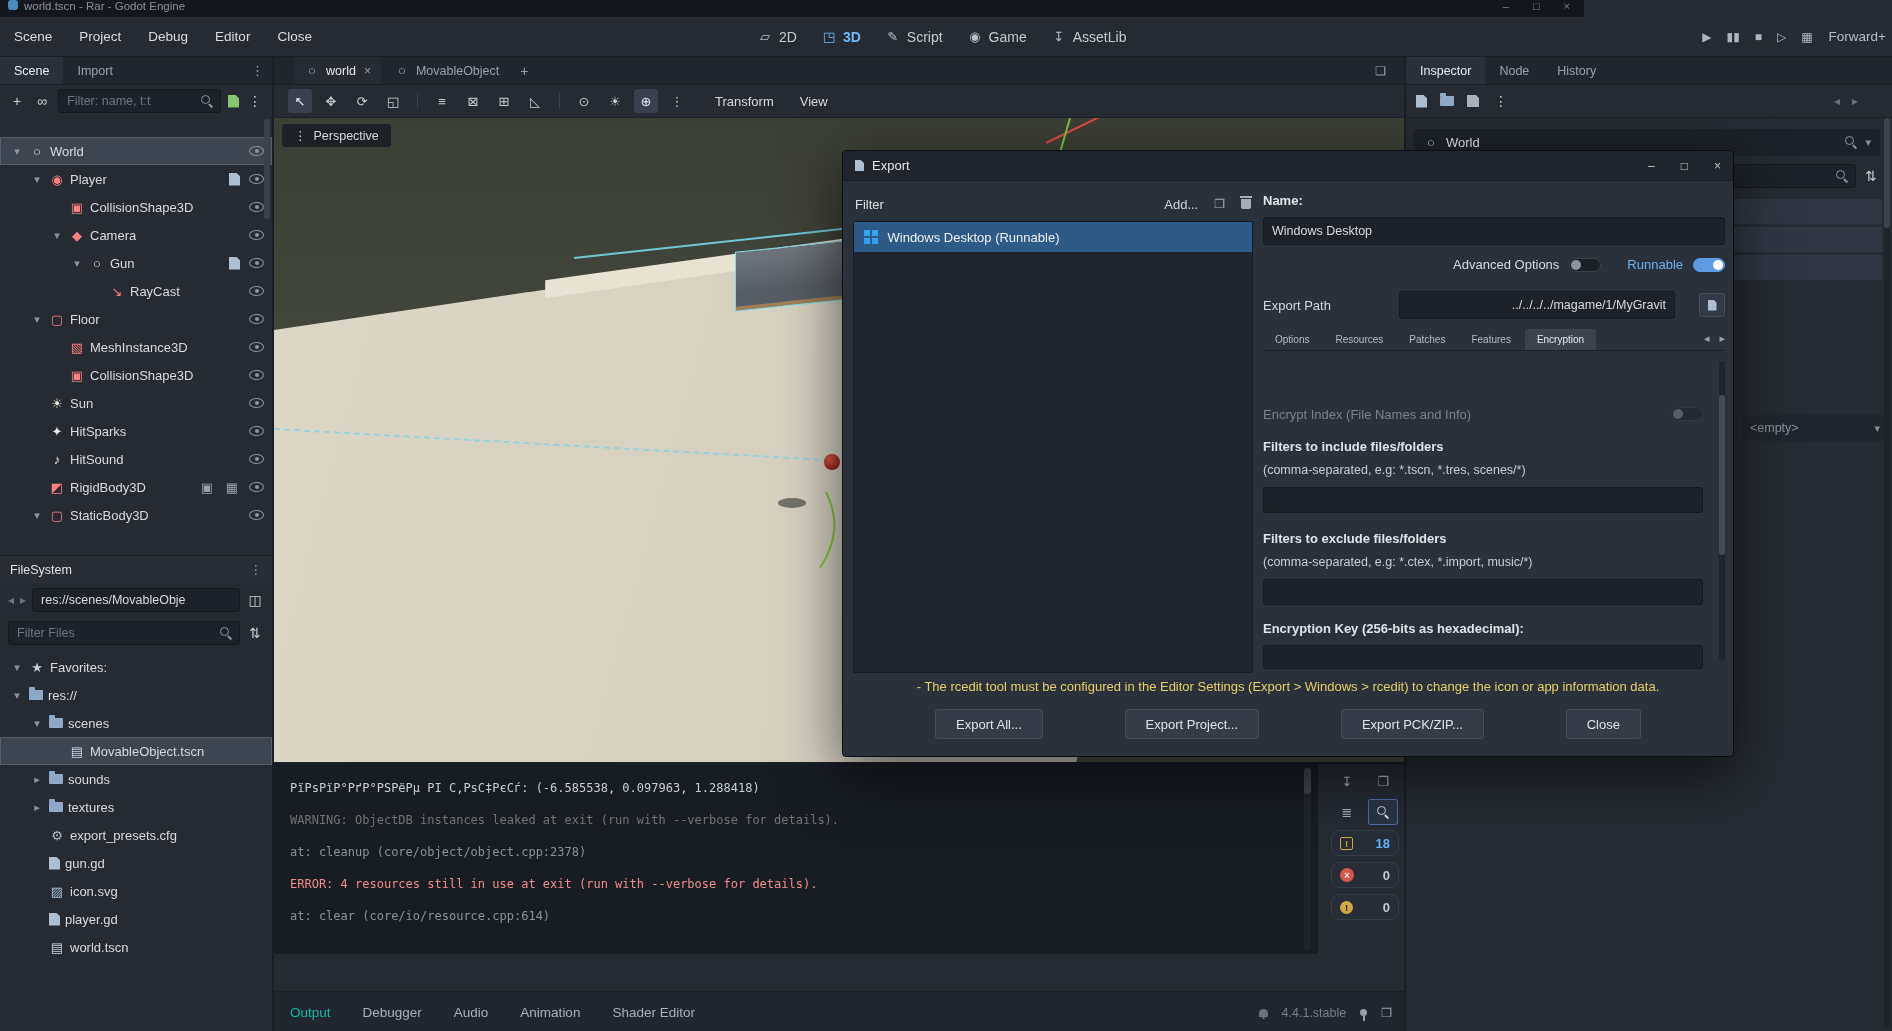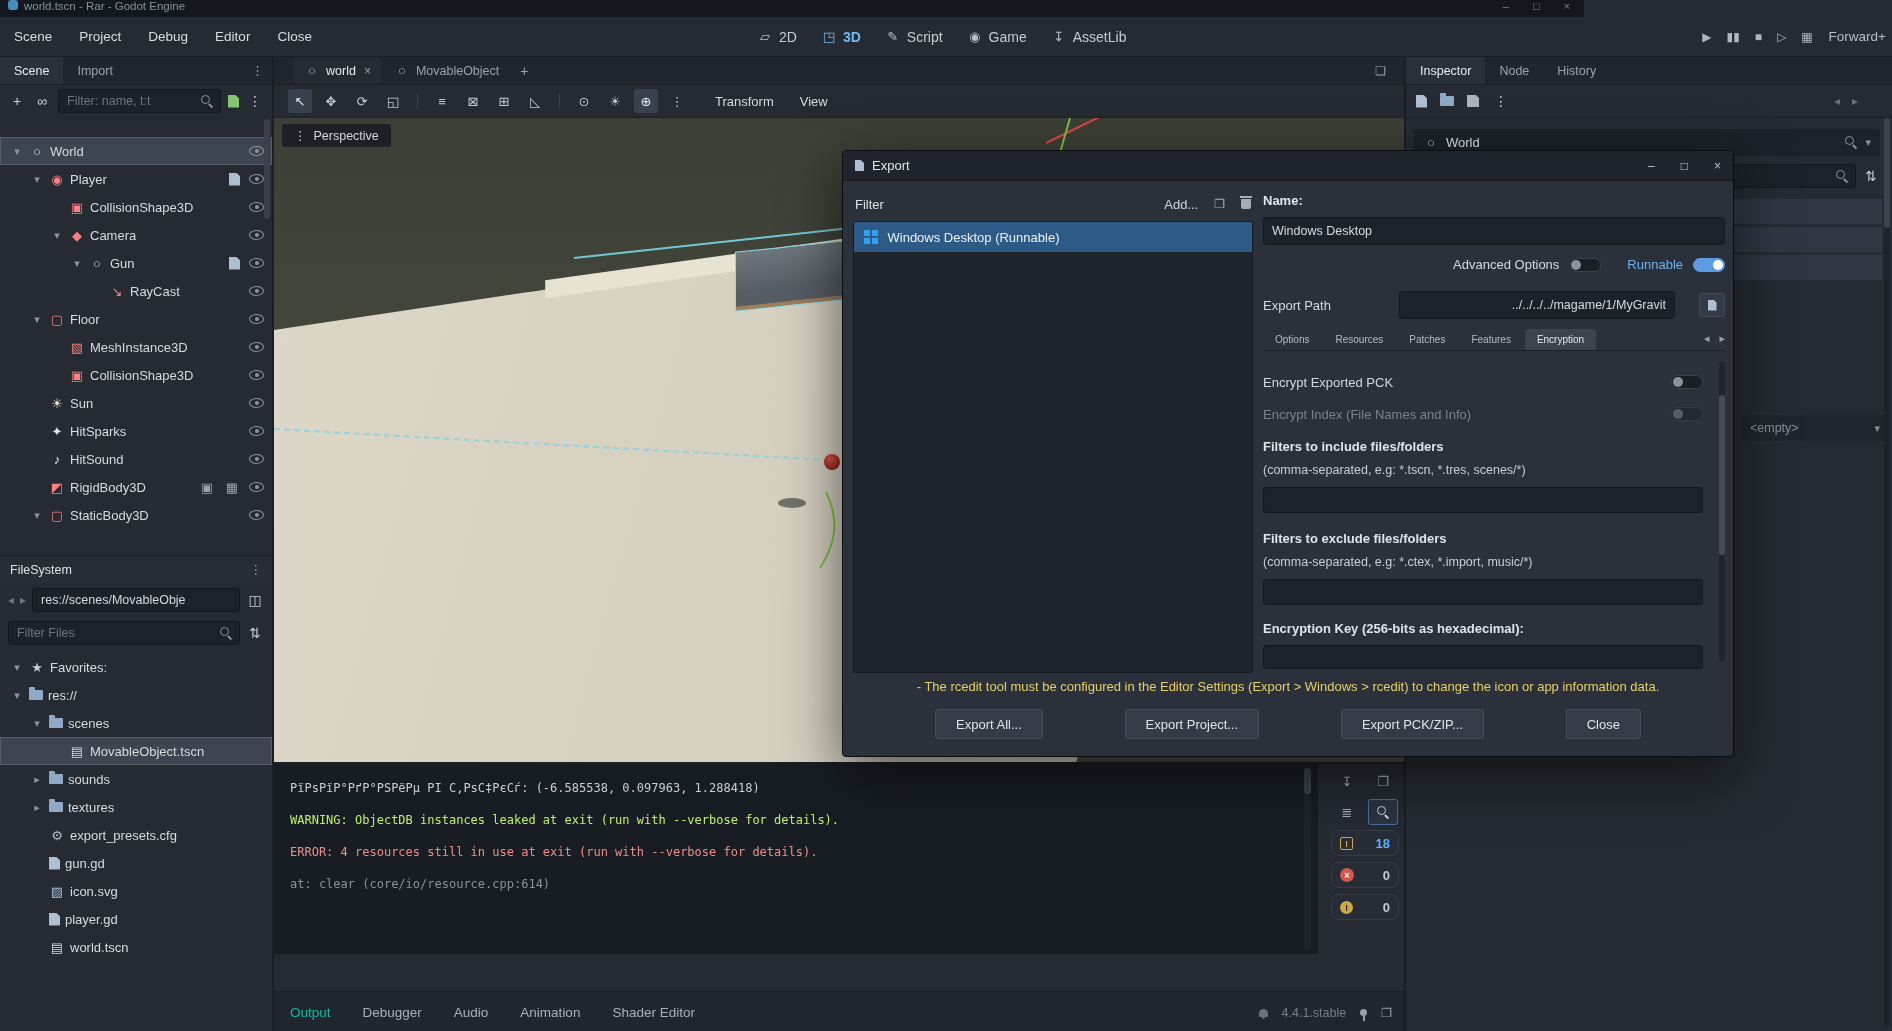--- a/index.html
+++ b/index.html
@@ -112,21 +112,21 @@
 .vp-shadow{position:absolute;left:504px;top:380px;width:28px;height:10px;border-radius:50%;background:#5f635a;opacity:.85}
 .vp-curve{position:absolute;left:538px;top:372px}
 .vp-giz-red{position:absolute;left:772px;top:24px;width:62px;border-top:2px solid #e14840;transform:rotate(-26deg);transform-origin:left center}
 .vp-giz-green{position:absolute;left:795px;top:0;height:38px;border-left:2px solid #7ac143;transform:rotate(16deg);transform-origin:top center}
 .vp-pill{position:absolute;left:8px;top:6px;display:flex;align-items:center;gap:7px;background:rgba(25,29,35,.88);border-radius:3px;padding:4px 12px;color:#d4d8dd;font-size:12.5px}
 
 
 .bottom-panel{position:absolute;left:0;top:705px;width:1130px;height:269px;background:#252a33;border-top:2px solid #1a1e25}
 .console{position:absolute;left:0;top:0;width:1044px;height:190px;background:#181d24;padding:8px 16px;font-family:"DejaVu Sans Mono",monospace;font-size:12px;overflow:hidden}
 .cline{height:32px;line-height:32px;white-space:nowrap;color:#c9ced4}
-.cline.warning{color:#bef264}
+.cline.warning{color:#737373}
 .cline.error{color:#ee8d88}
 .cline.detail{color:#8b929b}
 .console-sb{position:absolute;left:1030px;top:4px;width:7px;height:182px;background:#20252c;border-radius:3px}
 .console-sb i{display:block;width:7px;height:26px;border-radius:3px;background:#3c434c}
 .console-side{position:absolute;left:1052px;top:0;width:78px;height:190px;padding-top:4px;display:flex;flex-direction:column;gap:5px;align-items:center}
 .cs-row{display:flex;gap:6px}
 .cs-btn{display:inline-flex;width:30px;height:26px;align-items:center;justify-content:center;color:#aab0b9;font-size:13px;border-radius:3px}
 .cs-btn.active{background:#2b3442;box-shadow:inset 0 0 0 1px #4a6f9f}
 .obadge{width:68px;height:26px;display:flex;align-items:center;gap:7px;padding:0 8px;background:#272d36;border:1px solid #363d47;border-radius:8px}
 .bcount{margin-left:auto;font-size:13px;font-weight:bold;color:#c4c9cf}
@@ -531,20 +531,21 @@
       <div class="vp-pill">
         <span>⋮</span>
         <span>Perspective</span>
       </div>
     </div>
 
     <div class="bottom-panel">
       <div class="console" id="console-lines">
           <div class="cline print">РїРѕРїР°РґР°РЅРёРµ РІ С‚РѕС‡РєСѓ: (-6.585538, 0.097963, 1.288418)</div>
           <div class="cline warning">WARNING: ObjectDB instances leaked at exit (run with --verbose for details).</div>
+          <div class="cline detail">     at: cleanup (core/object/object.cpp:2378)</div>
           <div class="cline error">ERROR: 4 resources still in use at exit (run with --verbose for details).</div>
           <div class="cline detail">     at: clear (core/io/resource.cpp:614)</div>
         </div>
       <div class="console-sb">
           <i></i>
         </div>
       <div class="console-side">
         <div class="cs-row">
           <span class="cs-btn">↧</span>
           <span class="cs-btn">❐</span>
@@ -690,26 +691,20 @@
             <span class="xtab">Patches</span>
             <span class="xtab">Features</span>
             <span class="xtab active">Encryption</span>
           </span>
         <span class="dlg-tab-arrows">
           <span>◂</span>
           <span>▸</span>
         </span>
       </div>
 
-      <div class="enc-row" style="top:180px;height:22px">
-        <span class="enc-label">Encrypt Exported PCK</span>
-        <span class="tgl">
-            <i></i>
-          </span>
-      </div>
       <div class="enc-row" style="top:212px;height:22px">
         <span class="enc-label dim">Encrypt Index (File Names and Info)</span>
         <span class="tgl dim">
             <i></i>
           </span>
       </div>
       <div class="enc-row" style="top:248px">
           <span class="enc-bold">Filters to include files/folders</span>
         </div>
       <div class="enc-row" style="top:272px">

